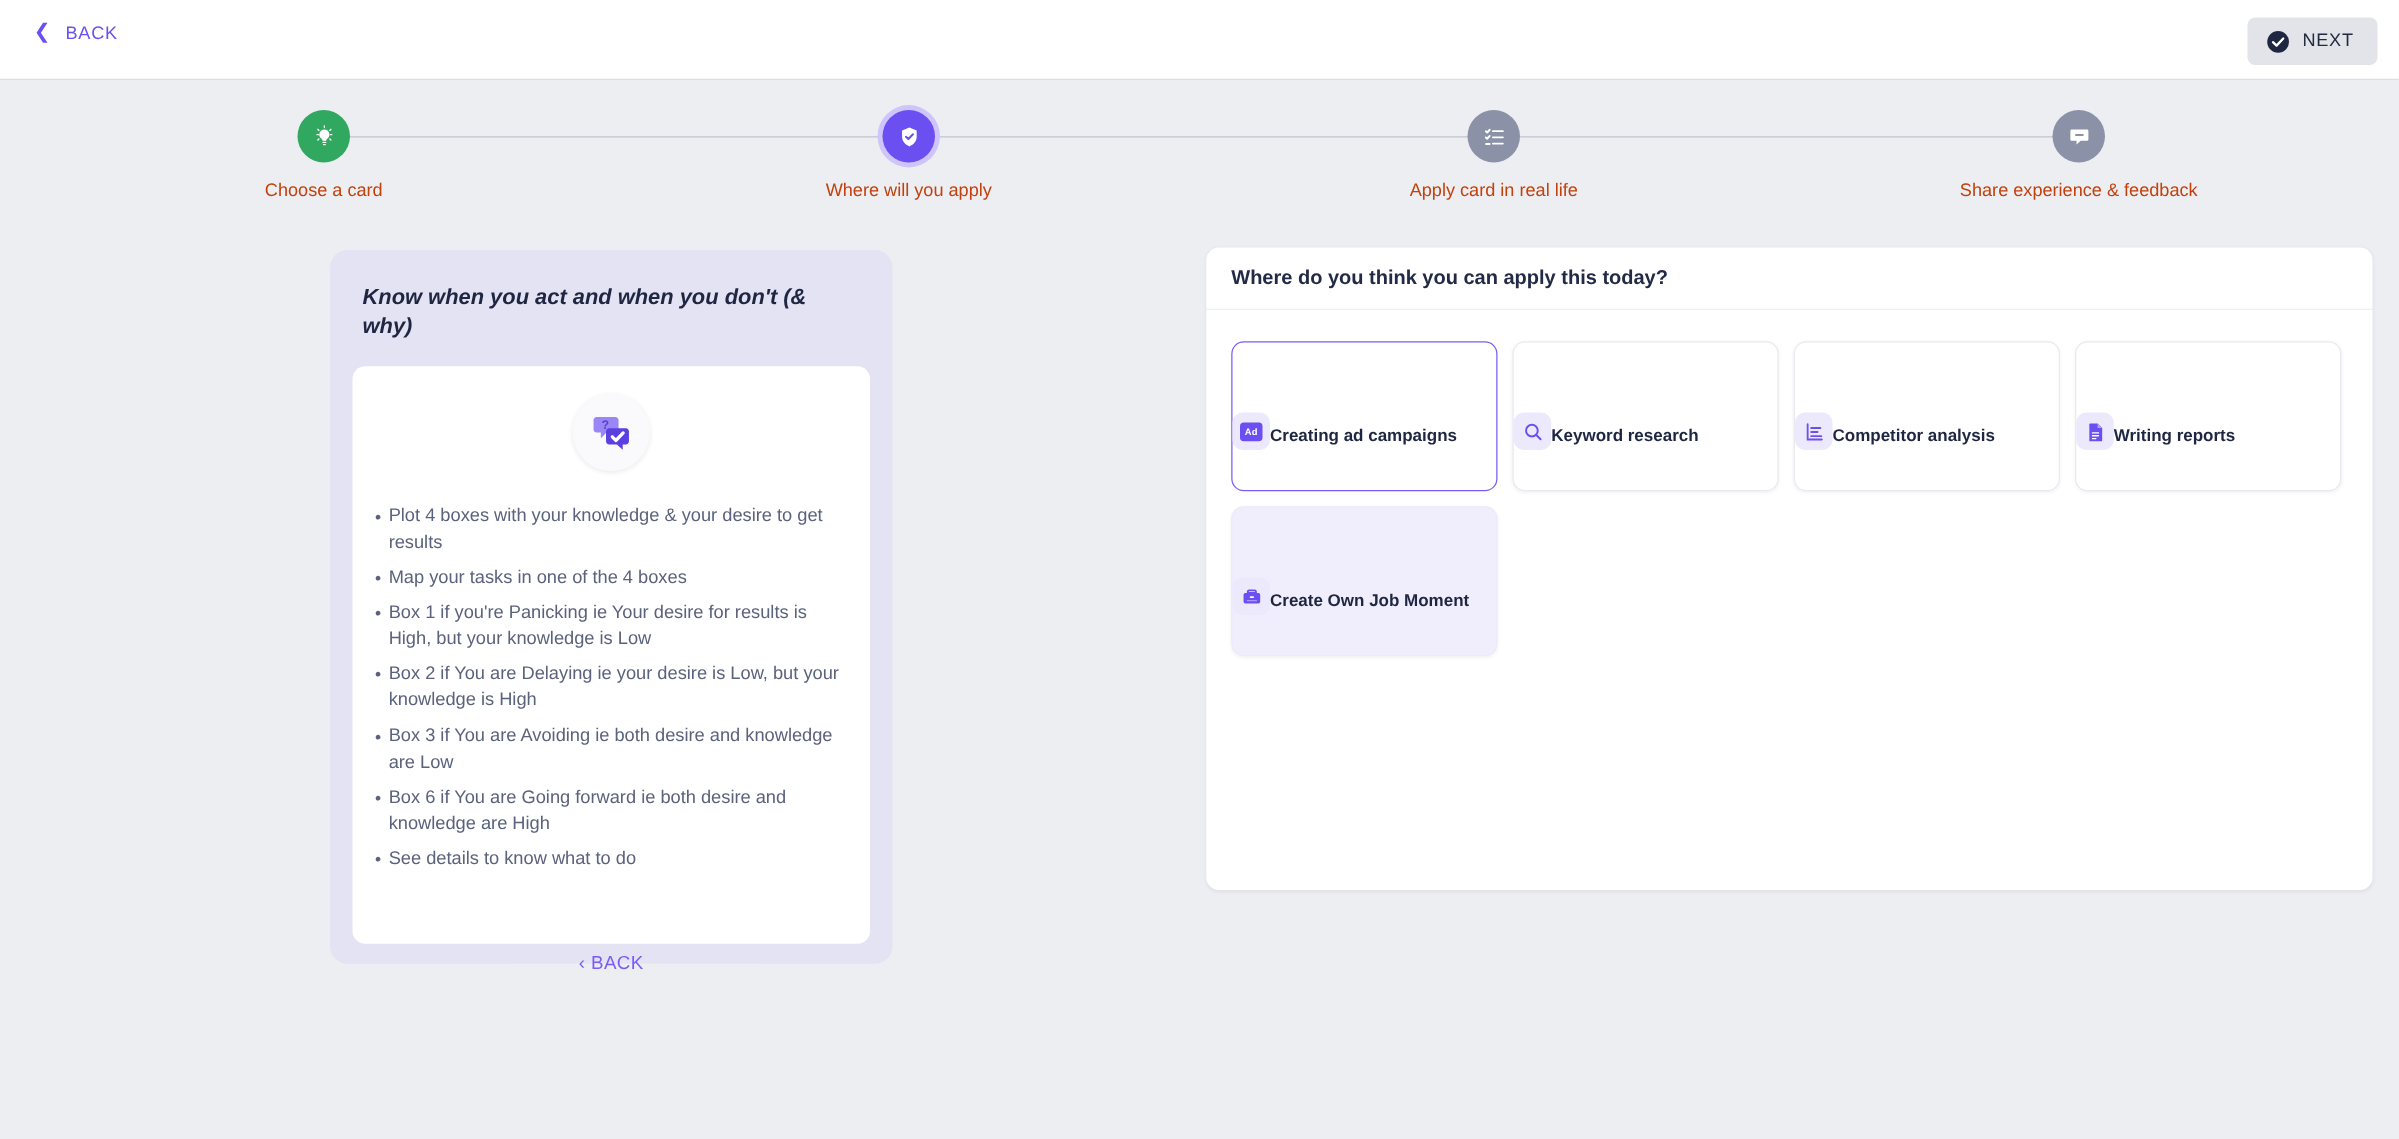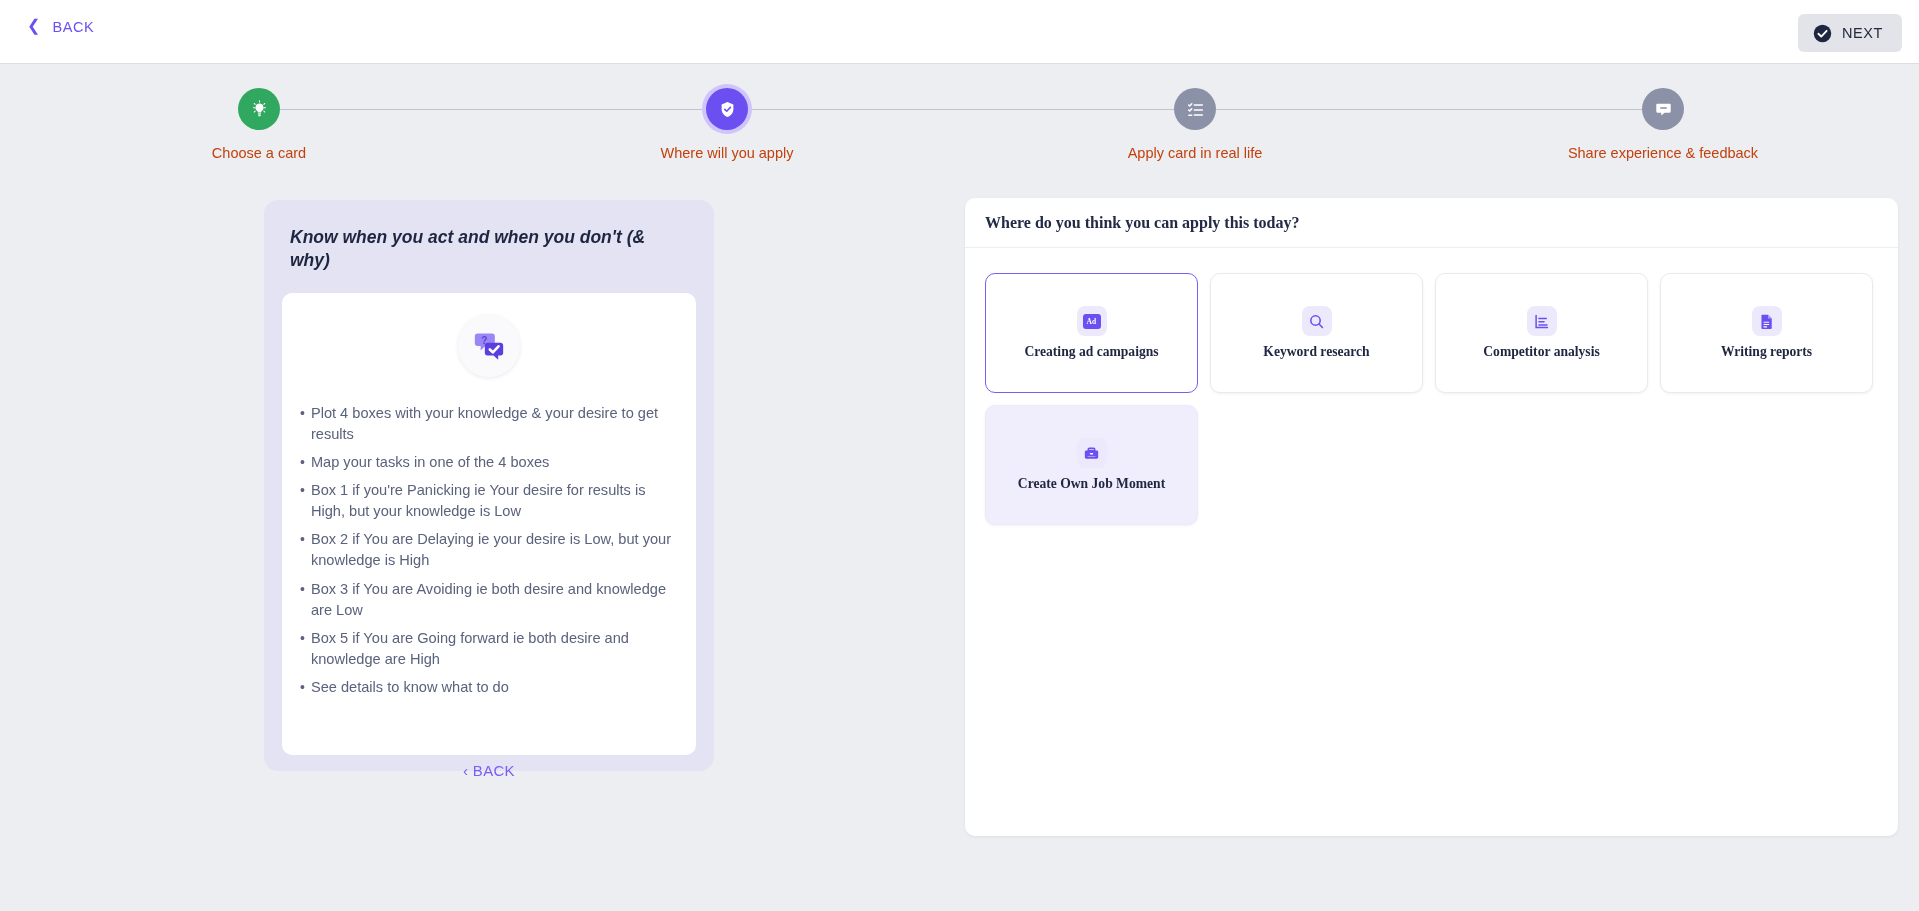--- a/index.html
+++ b/index.html
@@ -111,46 +111,45 @@
     position: absolute; left: 264px; top: 762px;
     width: 450px; text-align: center;
     background: none; border: none; cursor: pointer;
     font-size: 15px; color: #7b5cf5; letter-spacing: .3px;
     font-family: "Liberation Sans", sans-serif;
   }
 
   
   #right-panel {
     position: absolute; left: 965px; top: 198px;
-    width: 933px; height: 638px;
+    width: 933px; height: 514px;
     background: #ffffff;
     border-radius: 10px;
     box-shadow: 0 1px 3px rgba(40,40,80,.07);
-    font-family: Liberation Serif, serif;
   }
   #right-header {
     height: 50px;
     border-bottom: 1px solid #eceef2;
     display: flex; align-items: center;
     padding-left: 20px;
   }
   #right-header-title {
     font-size: 16px; font-weight: 700; color: #232a45;
   }
   #options-grid {
     padding: 25px 20px 0 20px;
     display: flex; flex-wrap: wrap; gap: 12px;
   }
   .option-card {
     width: 213px; height: 120px;
     border-radius: 10px;
     background: #ffffff;
     border: 1px solid #e9eaf0;
     box-shadow: 0 1px 3px rgba(40,40,80,.06);
-    display: flex; flex-direction: column; align-items: center;
+    display: flex; align-items: center;
     padding-top: 32px; cursor: pointer;
     position: relative;
   }
   .option-card.selected {
     border: 1.6px solid #7b5cf5;
     box-shadow: none;
   }
   .option-card.hovered {
     background: #f0eefc;
     border-color: #eceaf8;
@@ -280,21 +279,21 @@
       <div class="bullet">
         <span class="dot">•</span>
         <span>Box 2 if You are Delaying ie your desire is Low, but your knowledge is High</span>
       </div>
       <div class="bullet">
         <span class="dot">•</span>
         <span>Box 3 if You are Avoiding ie both desire and knowledge are Low</span>
       </div>
       <div class="bullet">
         <span class="dot">•</span>
-        <span>Box 5 if You are Going forward ie both desire and knowledge are High</span>
+        <span>Box 6 if You are Going forward ie both desire and knowledge are High</span>
       </div>
       <div class="bullet">
         <span class="dot">•</span>
         <span>See details to know what to do</span>
       </div>
     </div>
   </div>
 </div>
 
 <button id="back-bottom">

